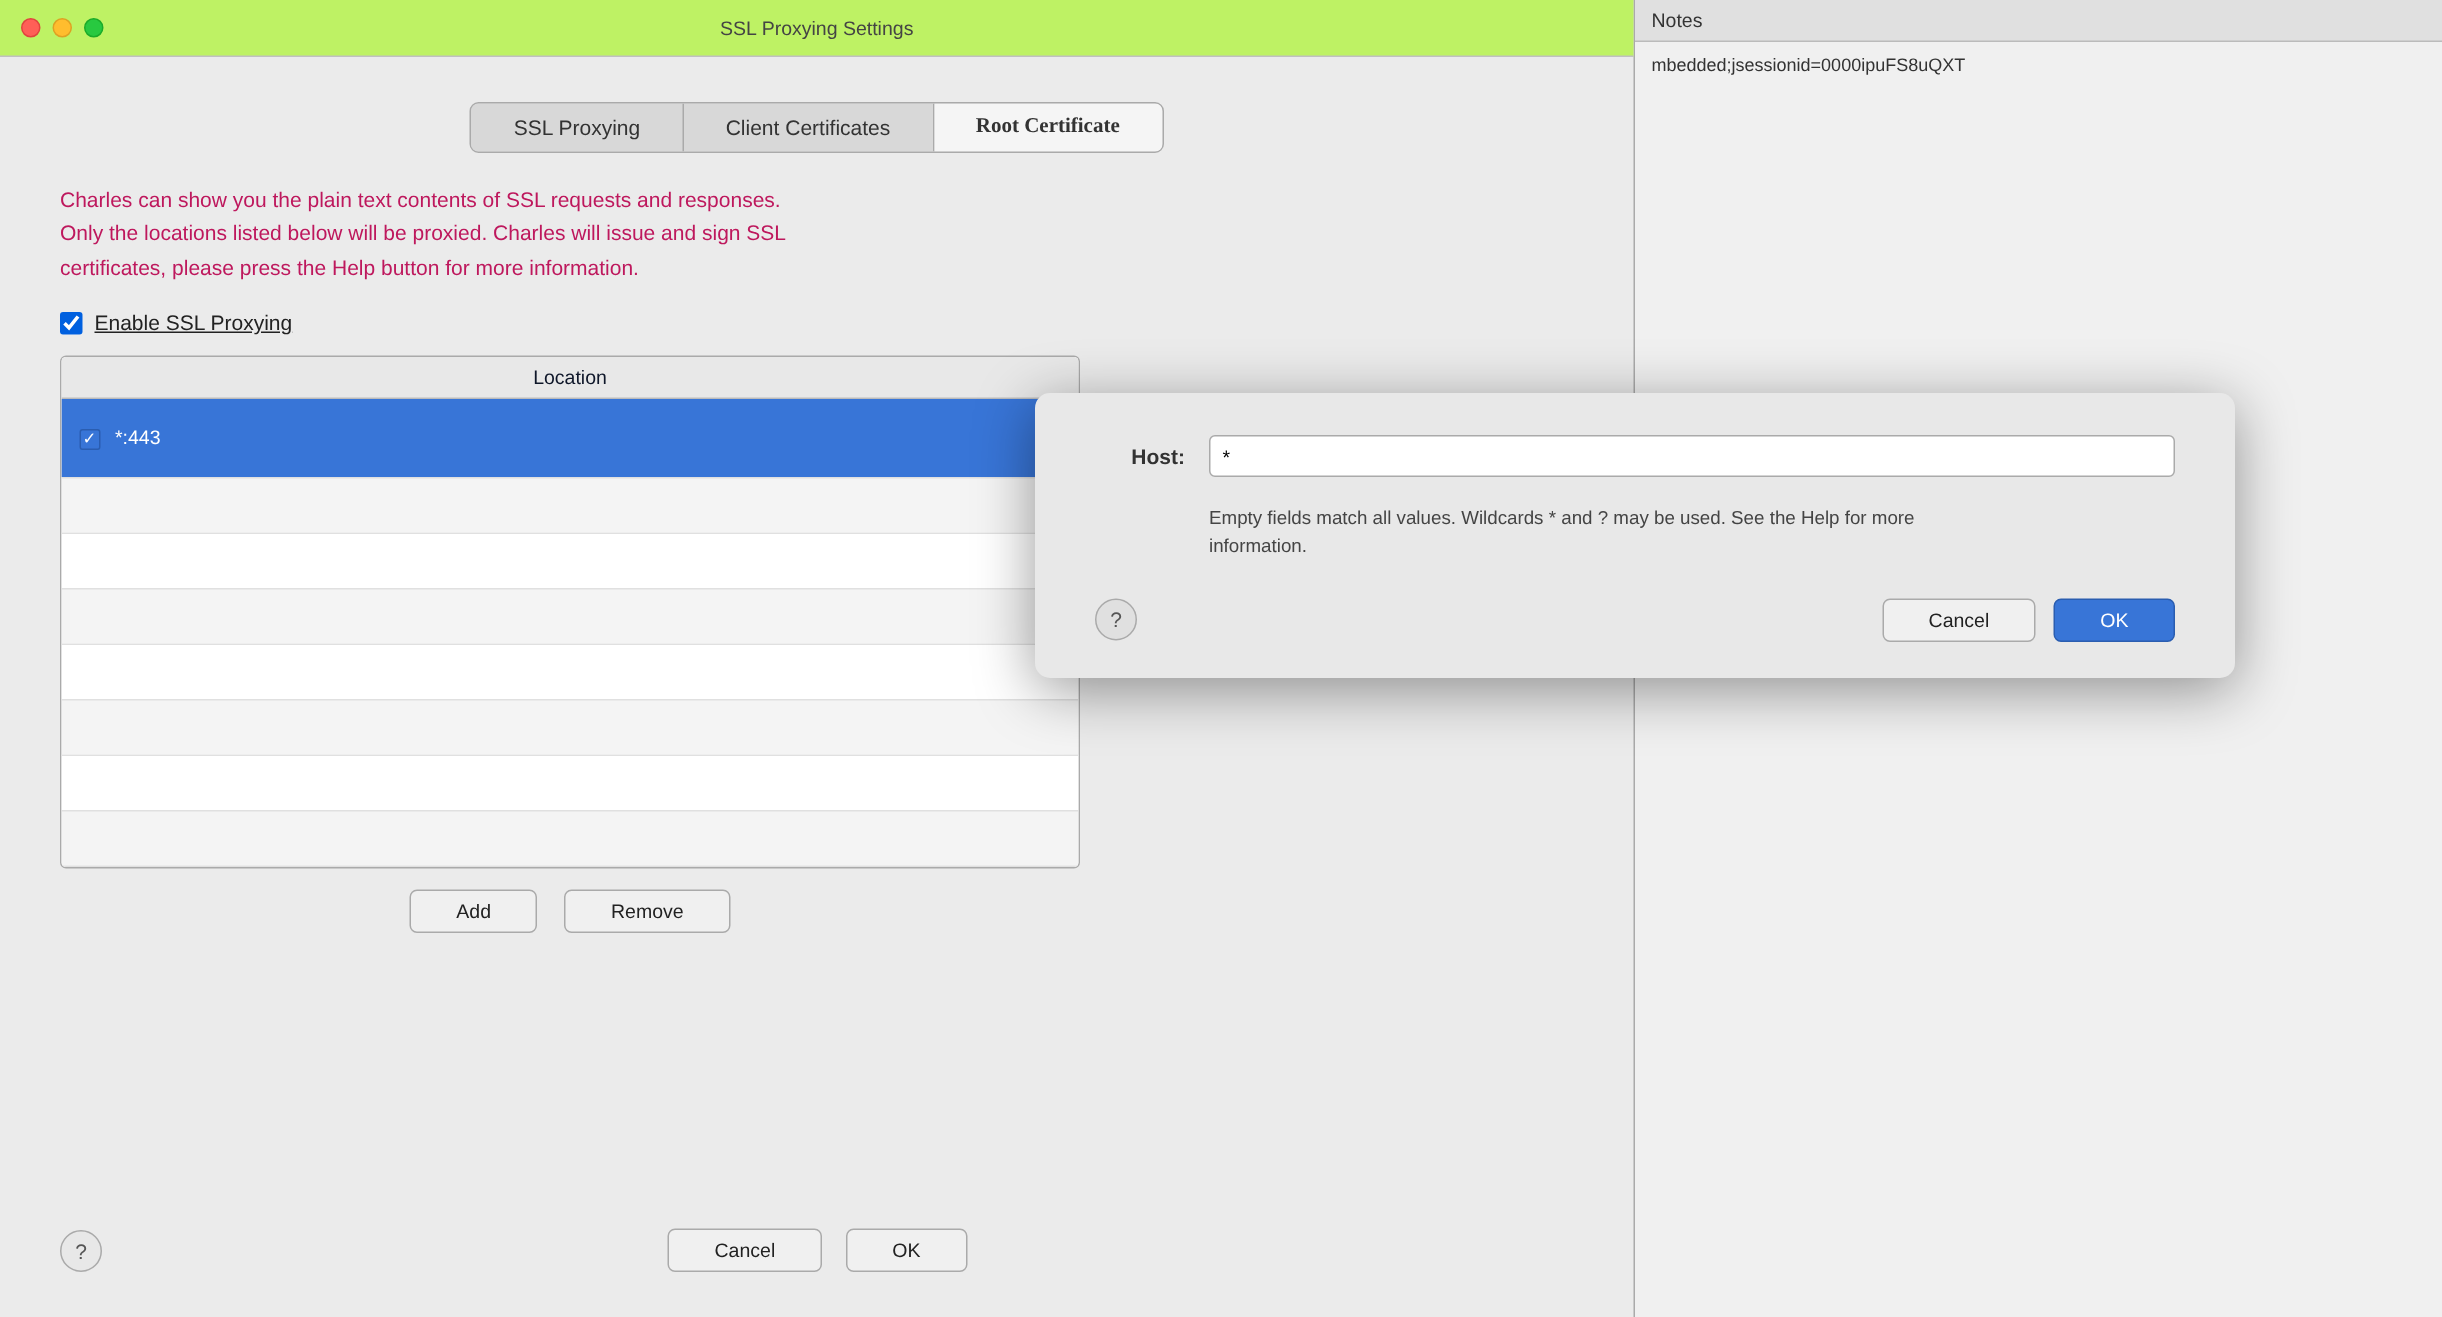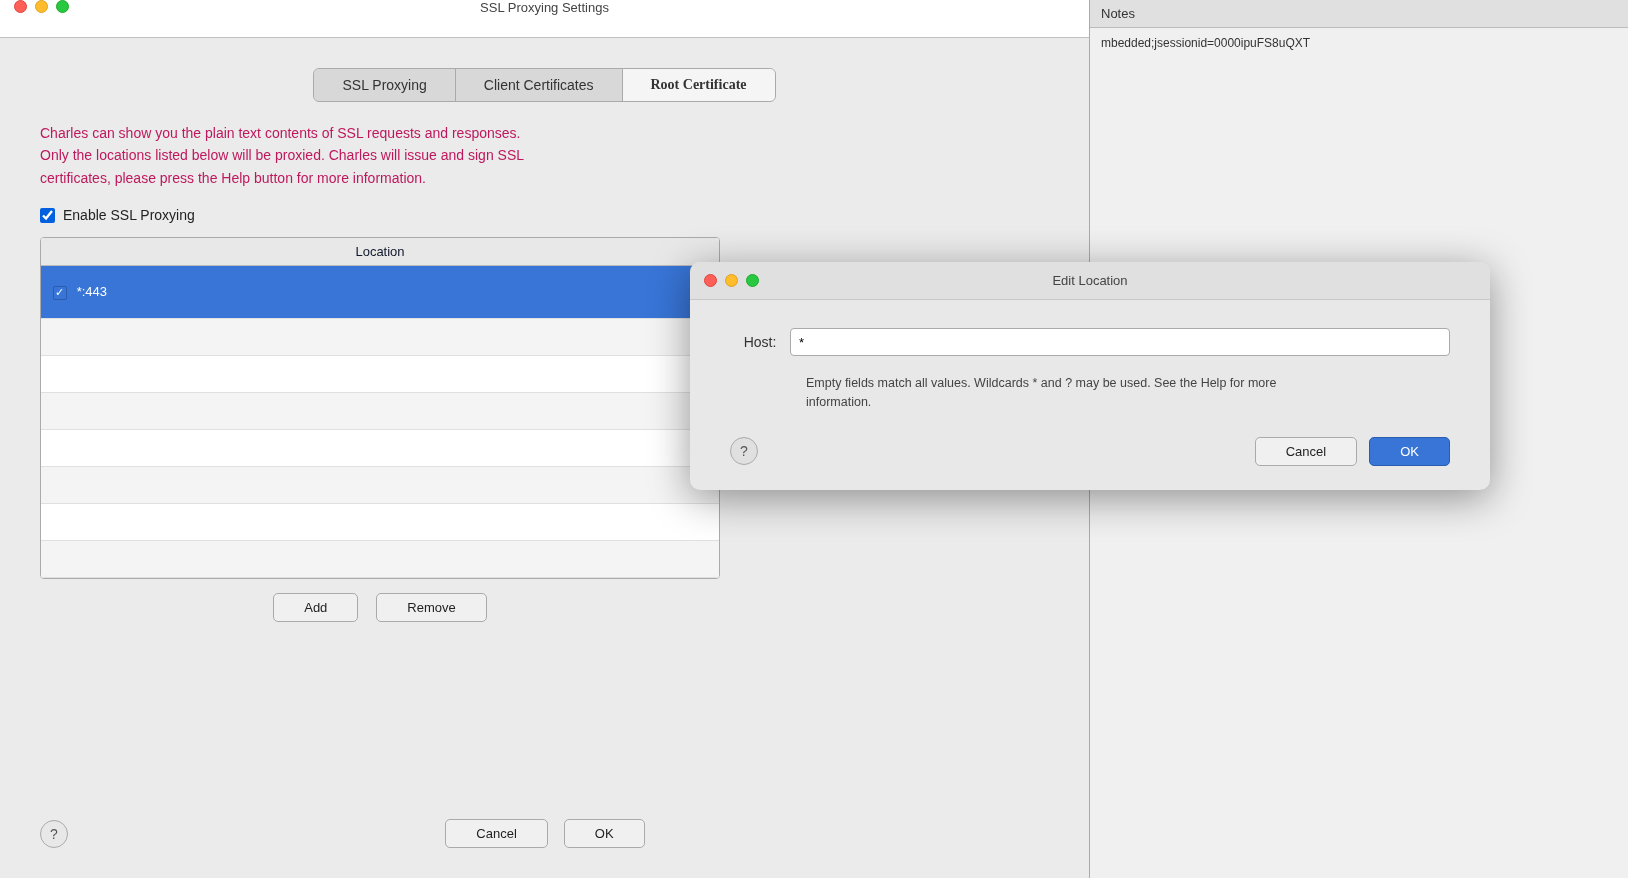--- a/index.html
+++ b/index.html
@@ -47,22 +47,23 @@
       left: 0;
       width: 1090px;
       height: 878px;
       background: #ebebeb;
       border-right: 1px solid #aaa;
     }
 
     .main-window-titlebar {
       height: 38px;
       display: flex;
-      justify-content: center;
-      background: #ffffff;
+      align-items: center;
+      justify-content: center;
+      background: #bef264;
       border-bottom: 1px solid #c0c0c0;
       position: relative;
     }
 
     .traffic-lights {
       position: absolute;
       left: 14px;
       display: flex;
       gap: 8px;
       align-items: center;
@@ -144,20 +145,21 @@
 
     .enable-row input[type="checkbox"] {
       width: 15px;
       height: 15px;
       accent-color: #0060df;
     }
 
     .enable-label {
       font-size: 14px;
       color: #222;
+      text-decoration: underline;
     }
 
     
     .location-table-wrapper {
       border: 1px solid #aaa;
       border-radius: 4px;
       overflow: hidden;
       max-width: 680px;
       margin-bottom: 14px;
     }
@@ -322,22 +324,23 @@
     .form-row {
       display: flex;
       align-items: center;
       margin-bottom: 18px;
     }
 
     .form-label {
       width: 60px;
       font-size: 14px;
       color: #333;
-      text-align: center;
-      font-weight: 400;
+      text-align: right;
+      margin-right: 16px;
+      font-weight: 700;
     }
 
     .form-input {
       flex: 1;
       height: 28px;
       border: 1px solid #aaa;
       border-radius: 4px;
       padding: 0 8px;
       font-size: 13px;
       background: #fff;
@@ -468,28 +471,20 @@
   </div>
 
   <div class="bottom-bar">
     <div class="help-circle">?</div>
     <button class="btn">Cancel</button>
     <button class="btn">OK</button>
   </div>
 </div>
 
 <div class="dialog-overlay">
-  <div class="dialog-titlebar">
-    <div class="dialog-traffic-lights">
-      <div class="traffic-light close"></div>
-      <div class="traffic-light minimize"></div>
-      <div class="traffic-light maximize"></div>
-    </div>
-    <span class="dialog-title">Edit Location</span>
-  </div>
 
   <div class="dialog-body">
 
     <div class="form-row">
       <span class="form-label">Host:</span>
       <input type="text" class="form-input" value="*" style="">
     </div>
 
 
     <div class="hint-text">

